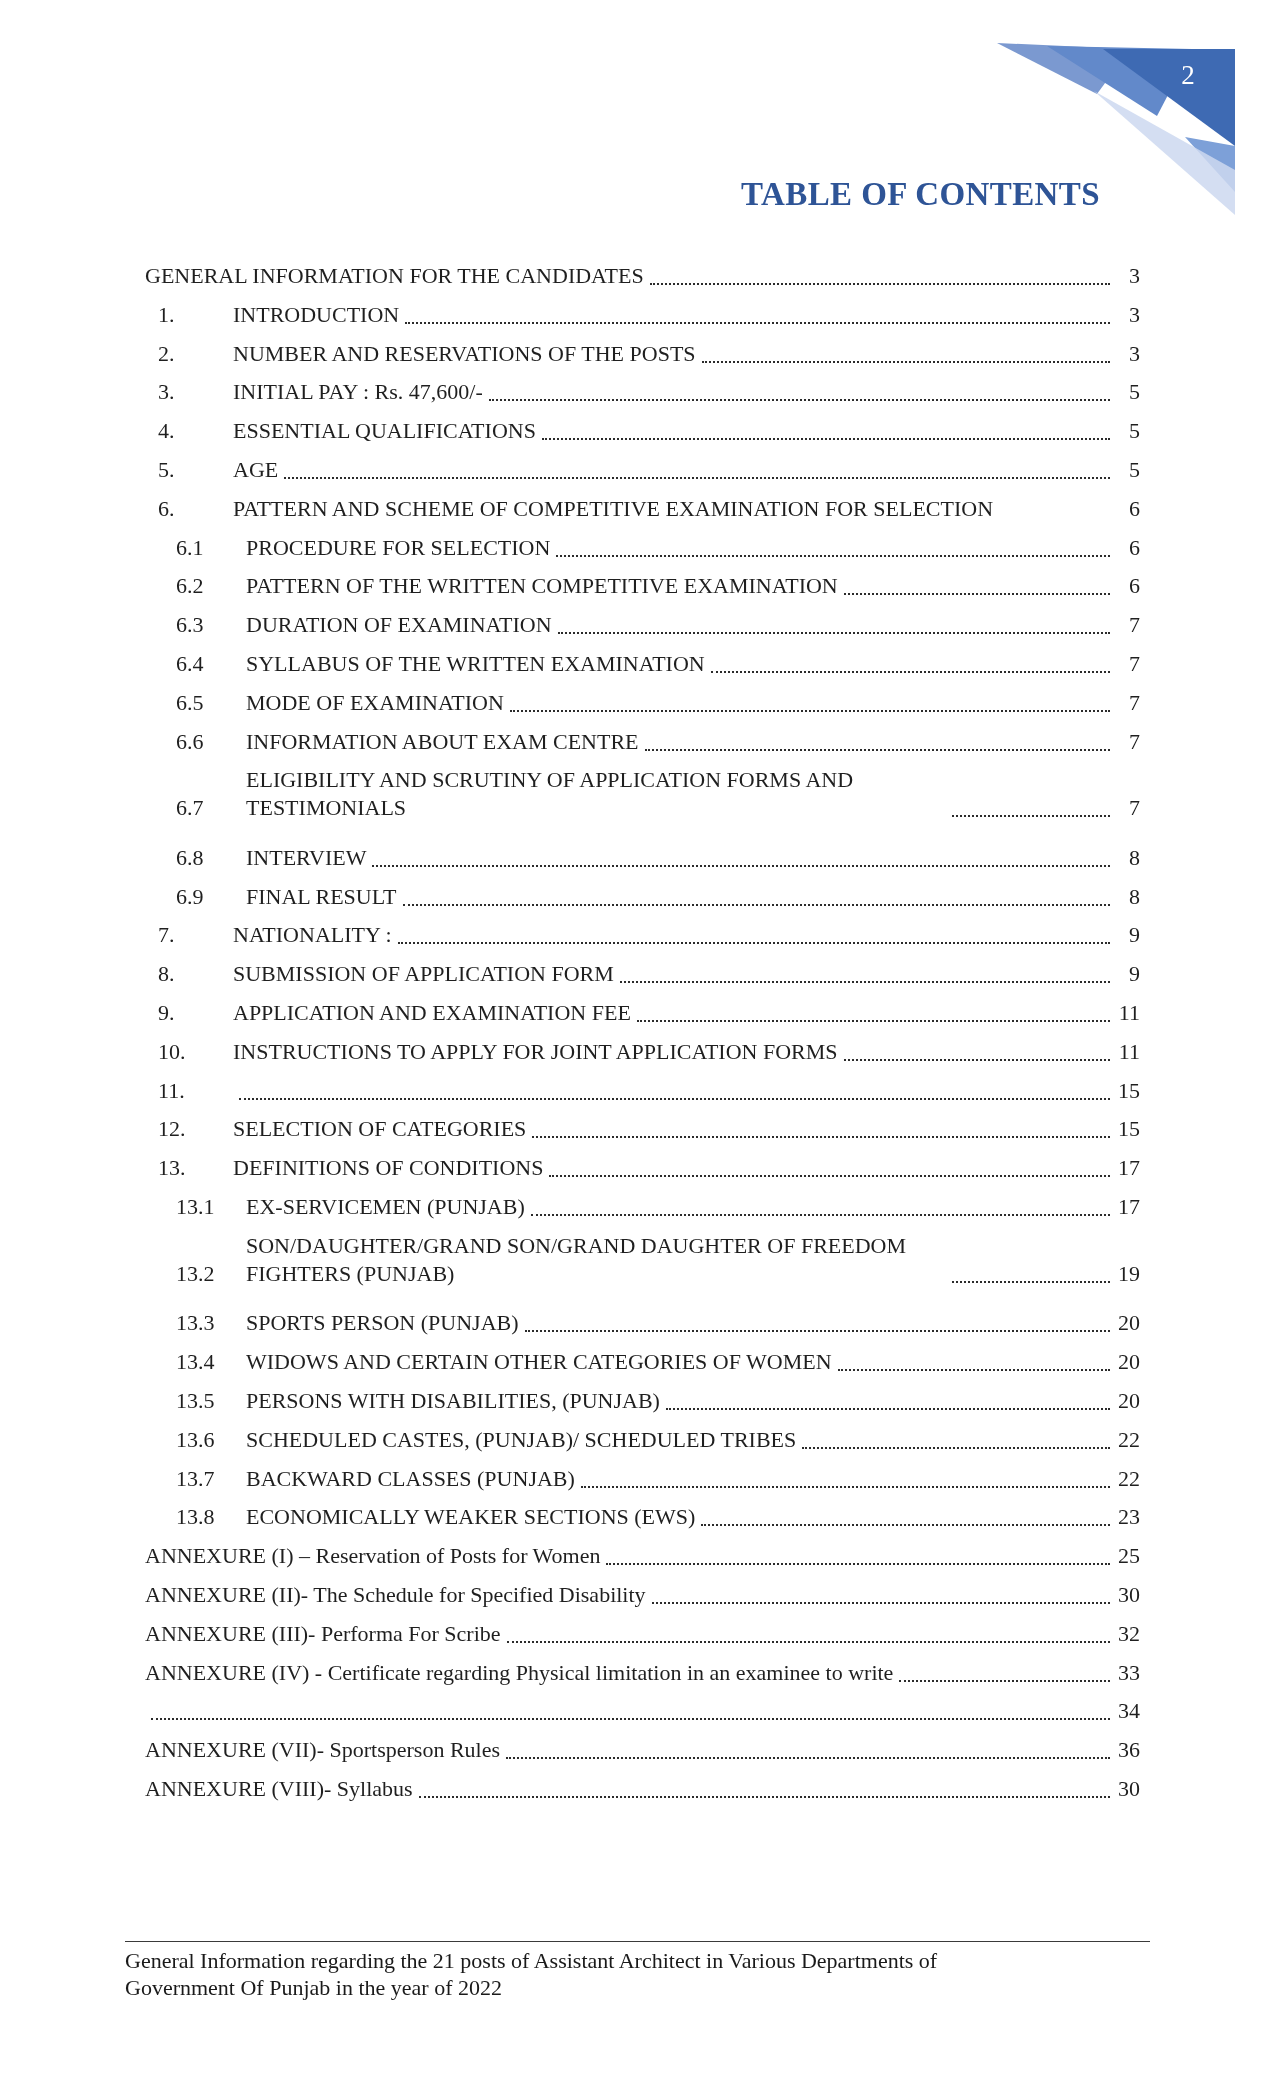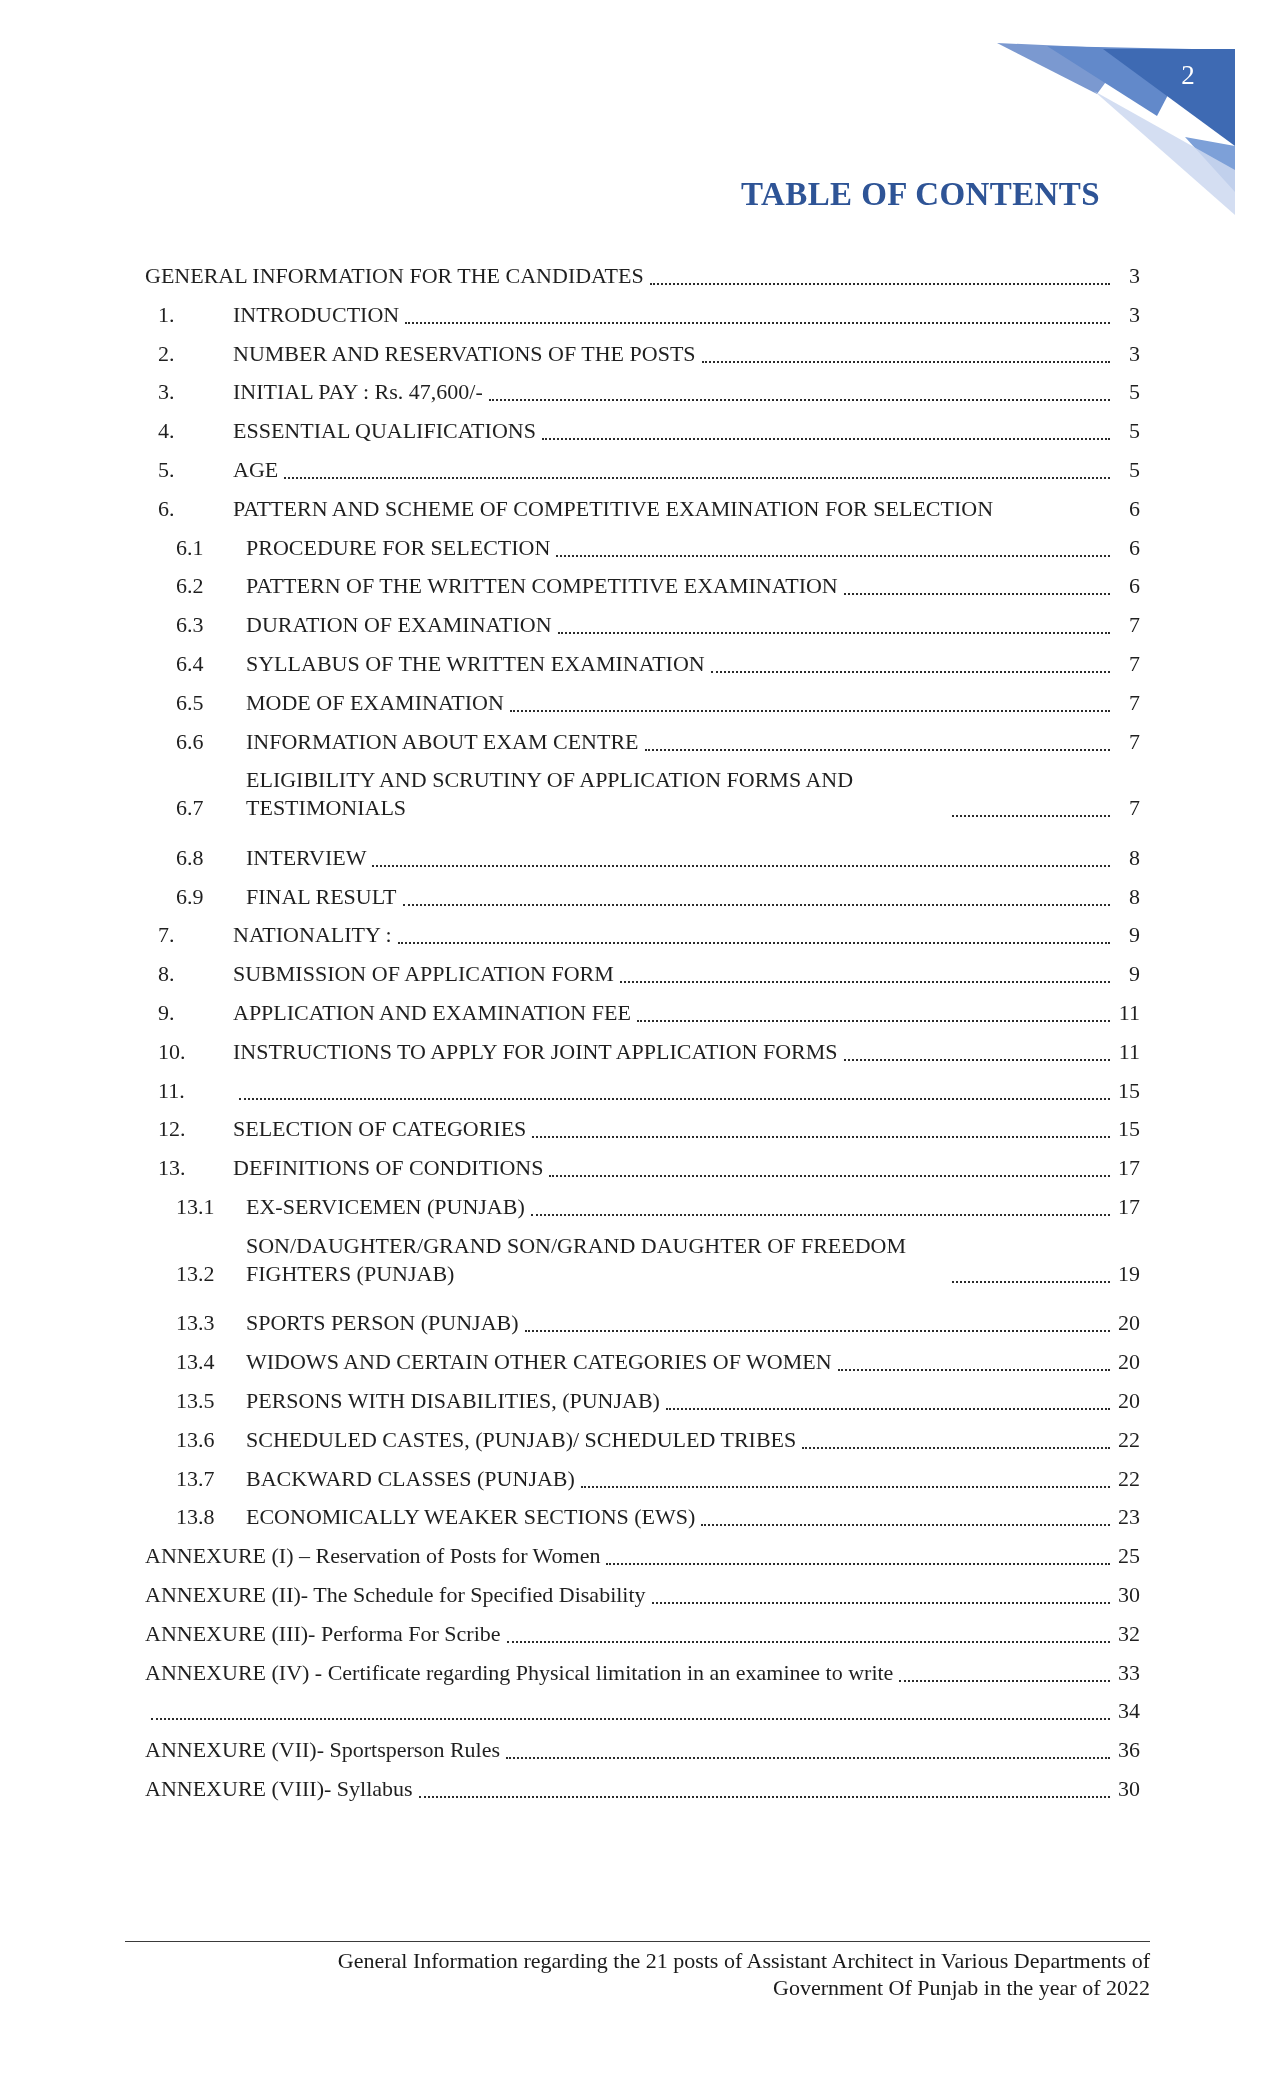--- a/index.html
+++ b/index.html
@@ -57,21 +57,21 @@
   .nodots .leader { border-bottom: none; min-width: 2px; margin: 0 2px 5px 2px; }
   .pg { flex: none; min-width: 26px; text-align: right; }
 
   
   .footer-rule {
     position: absolute; top: 1941px; left: 125px; width: 1025px;
     border-top: 1.5px solid #3a3a3a;
   }
   .footer {
     position: absolute; top: 1947px; left: 125px; width: 1025px;
-    text-align: right; font-size: 22px; line-height: 27px;
+    text-align: left; font-size: 22px; line-height: 27px;
     color: #1a1a1a;
   }
 </style>
 </head>
 <body>
 
 <div class="page">
 
   <svg class="corner-art" viewBox="0 0 295 200" xmlns="http://www.w3.org/2000/svg" aria-hidden="true">
     <polygon class="tri-a" points="17,13 150,19 117,64"></polygon>

